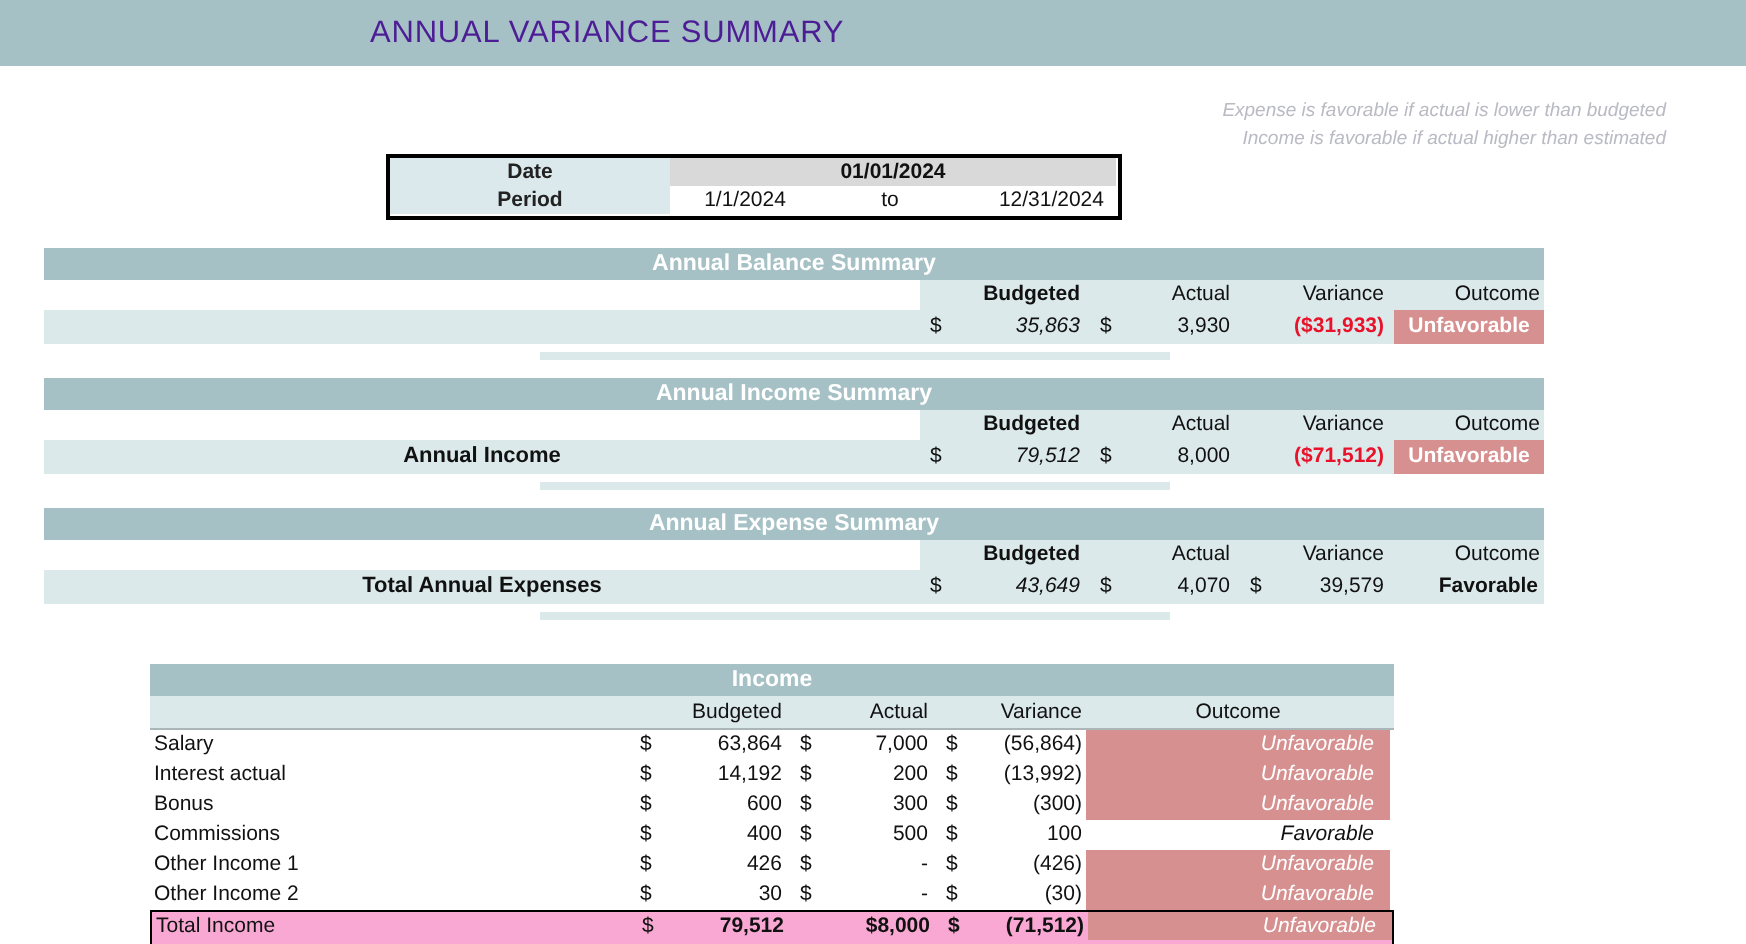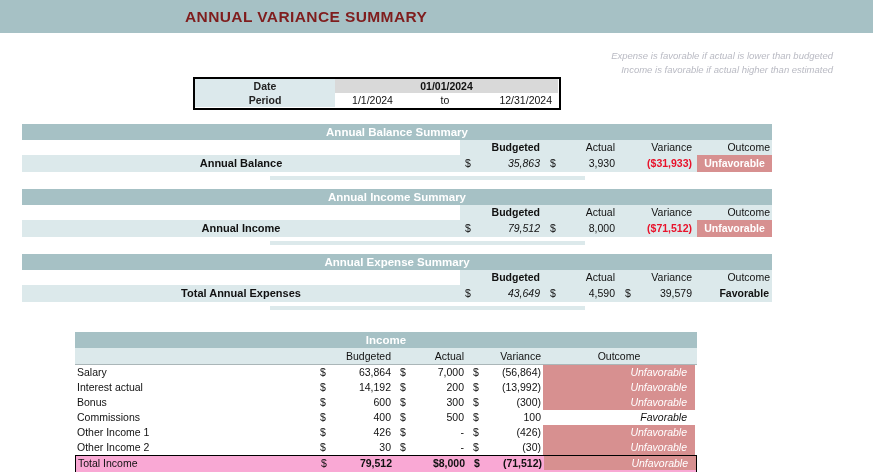--- a/index.html
+++ b/index.html
@@ -1,21 +1,21 @@
 <!DOCTYPE html>
 <html><head>
 <meta charset="utf-8">
 <style>
   html,body{margin:0;padding:0;width:873px;height:472px;overflow:hidden;background:#fff;
     font-family:"Liberation Sans",sans-serif;color:#111;}
 
   
   .topbar{position:absolute;top:0;left:0;width:873px;height:33px;background:#a6c1c5;}
-  .topbar .title{position:absolute;left:185px;top:0;line-height:33px;color:#7f1d1d;
-    font-size:15.5px;font-weight:bold;letter-spacing:.4px;}
+  .topbar .title{position:absolute;left:185px;top:0;line-height:33px;color:#4c1d95;
+    font-size:15.5px;font-weight:normal;letter-spacing:.4px;}
 
   
   .notes{position:absolute;top:49px;right:40px;text-align:right;color:#b9bac3;
     font-style:italic;font-size:9.5px;line-height:14px;}
 
   
   .datebox{position:absolute;top:77px;left:193px;width:368px;height:33px;
     border:2.5px solid #000;box-sizing:border-box;font-size:10.5px;}
   .datebox .r{position:relative;height:14px;line-height:14px;}
   .db-lab{position:absolute;left:0;top:0;width:140px;height:14px;background:#dce9ec;
@@ -102,21 +102,20 @@
 <div class="sumsec sec0">
   <div class="bar">Annual Balance Summary</div>
   <div class="shead">
     <div class="tint"></div>
     <span class="sh-bud">Budgeted</span>
     <span class="sh-act">Actual</span>
     <span class="sh-var">Variance</span>
     <span class="sh-out">Outcome</span>
   </div>
   <div class="srow">
-    <span class="s-lab">Annual Balance</span>
     <span class="s-c1 cur">$</span>
     <span class="s-bud">35,863</span>
     <span class="s-c2 cur">$</span>
     <span class="s-act">3,930</span>
     <span class="s-c3 cur"></span>
     <span class="s-var negative">($31,933)</span>
     <span class="s-out unfavorable">Unfavorable</span>
   </div>
   <div class="s-strip"></div>
 </div>
@@ -150,21 +149,21 @@
     <span class="sh-bud">Budgeted</span>
     <span class="sh-act">Actual</span>
     <span class="sh-var">Variance</span>
     <span class="sh-out">Outcome</span>
   </div>
   <div class="srow">
     <span class="s-lab">Total Annual Expenses</span>
     <span class="s-c1 cur">$</span>
     <span class="s-bud">43,649</span>
     <span class="s-c2 cur">$</span>
-    <span class="s-act">4,590</span>
+    <span class="s-act">4,070</span>
     <span class="s-c3 cur">$</span>
     <span class="s-var positive">39,579</span>
     <span class="s-out favorable">Favorable</span>
   </div>
   <div class="s-strip"></div>
 </div>
 
 <div class="income">
   <div class="bar">Income</div>
   <div class="ihead">

